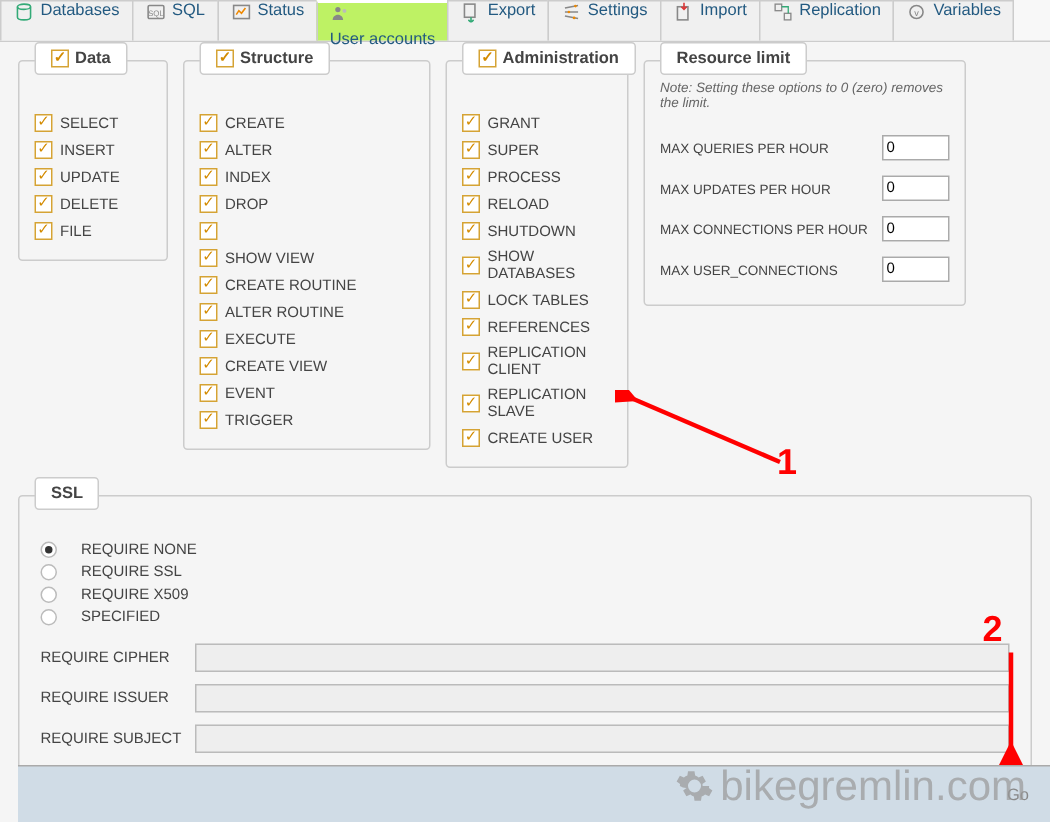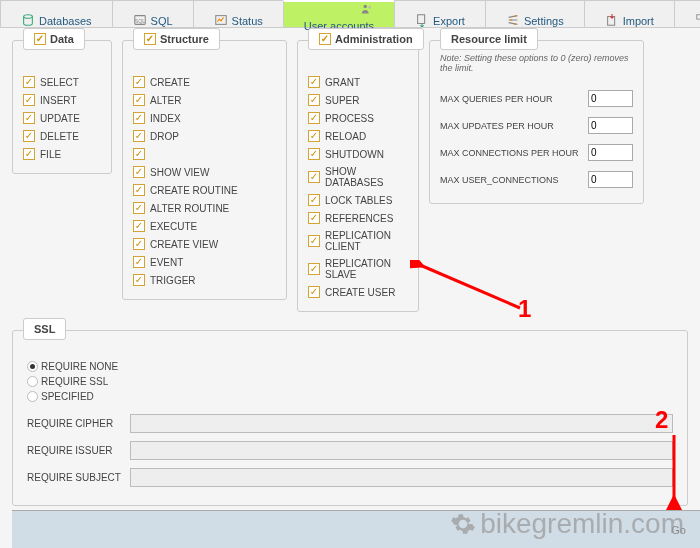--- a/index.html
+++ b/index.html
@@ -15,22 +15,22 @@
   }
   .tabs {
     display: flex;
     background: #f8f8f8;
     border-bottom: 1px solid #ccc;
     height: 28px;
     align-items: stretch;
   }
   .tab {
     display: flex;
-    align-items: flex-end;
-    padding: 0 20px;
+    align-items: flex-start;
+    padding: 0 8px;
     border: 1px solid #ccc;
     border-bottom: none;
     background: #f0f0f0;
     margin-right: -1px;
     cursor: pointer;
     font-size: 11px;
     color: #235a81;
     gap: 4px;
     white-space: nowrap;
   }
@@ -140,21 +140,21 @@
     margin: 6px 12px;
     border: 1px solid #ccc;
     border-radius: 3px;
     padding: 28px 14px 14px 14px;
     background: #f5f5f5;
     position: relative;
   }
   .radio-row {
     display: flex;
     align-items: center;
-    gap: 3px;
+    gap: 16px;
     padding: 2px 0;
     font-size: 10px;
     color: #444;
   }
   .radio-row .radio {
     width: 11px;
     height: 11px;
     border-radius: 50%;
     border: 1px solid #bbb;
     background: #fff;
@@ -466,20 +466,24 @@
   <div class="legend">
     <span>SSL</span>
   </div>
   <div class="radio-row">
       <span class="radio checked"></span>
       <span>REQUIRE NONE</span>
     </div>
   <div class="radio-row">
       <span class="radio"></span>
       <span>REQUIRE SSL</span>
+    </div>
+  <div class="radio-row">
+      <span class="radio"></span>
+      <span>REQUIRE X509</span>
     </div>
   <div class="radio-row">
       <span class="radio"></span>
       <span>SPECIFIED</span>
     </div>
   <div style="height:6px"></div>
   <div class="ssl-input-row">
     <span style="width:95px">REQUIRE CIPHER</span>
     <input disabled="" style="">
   </div>

